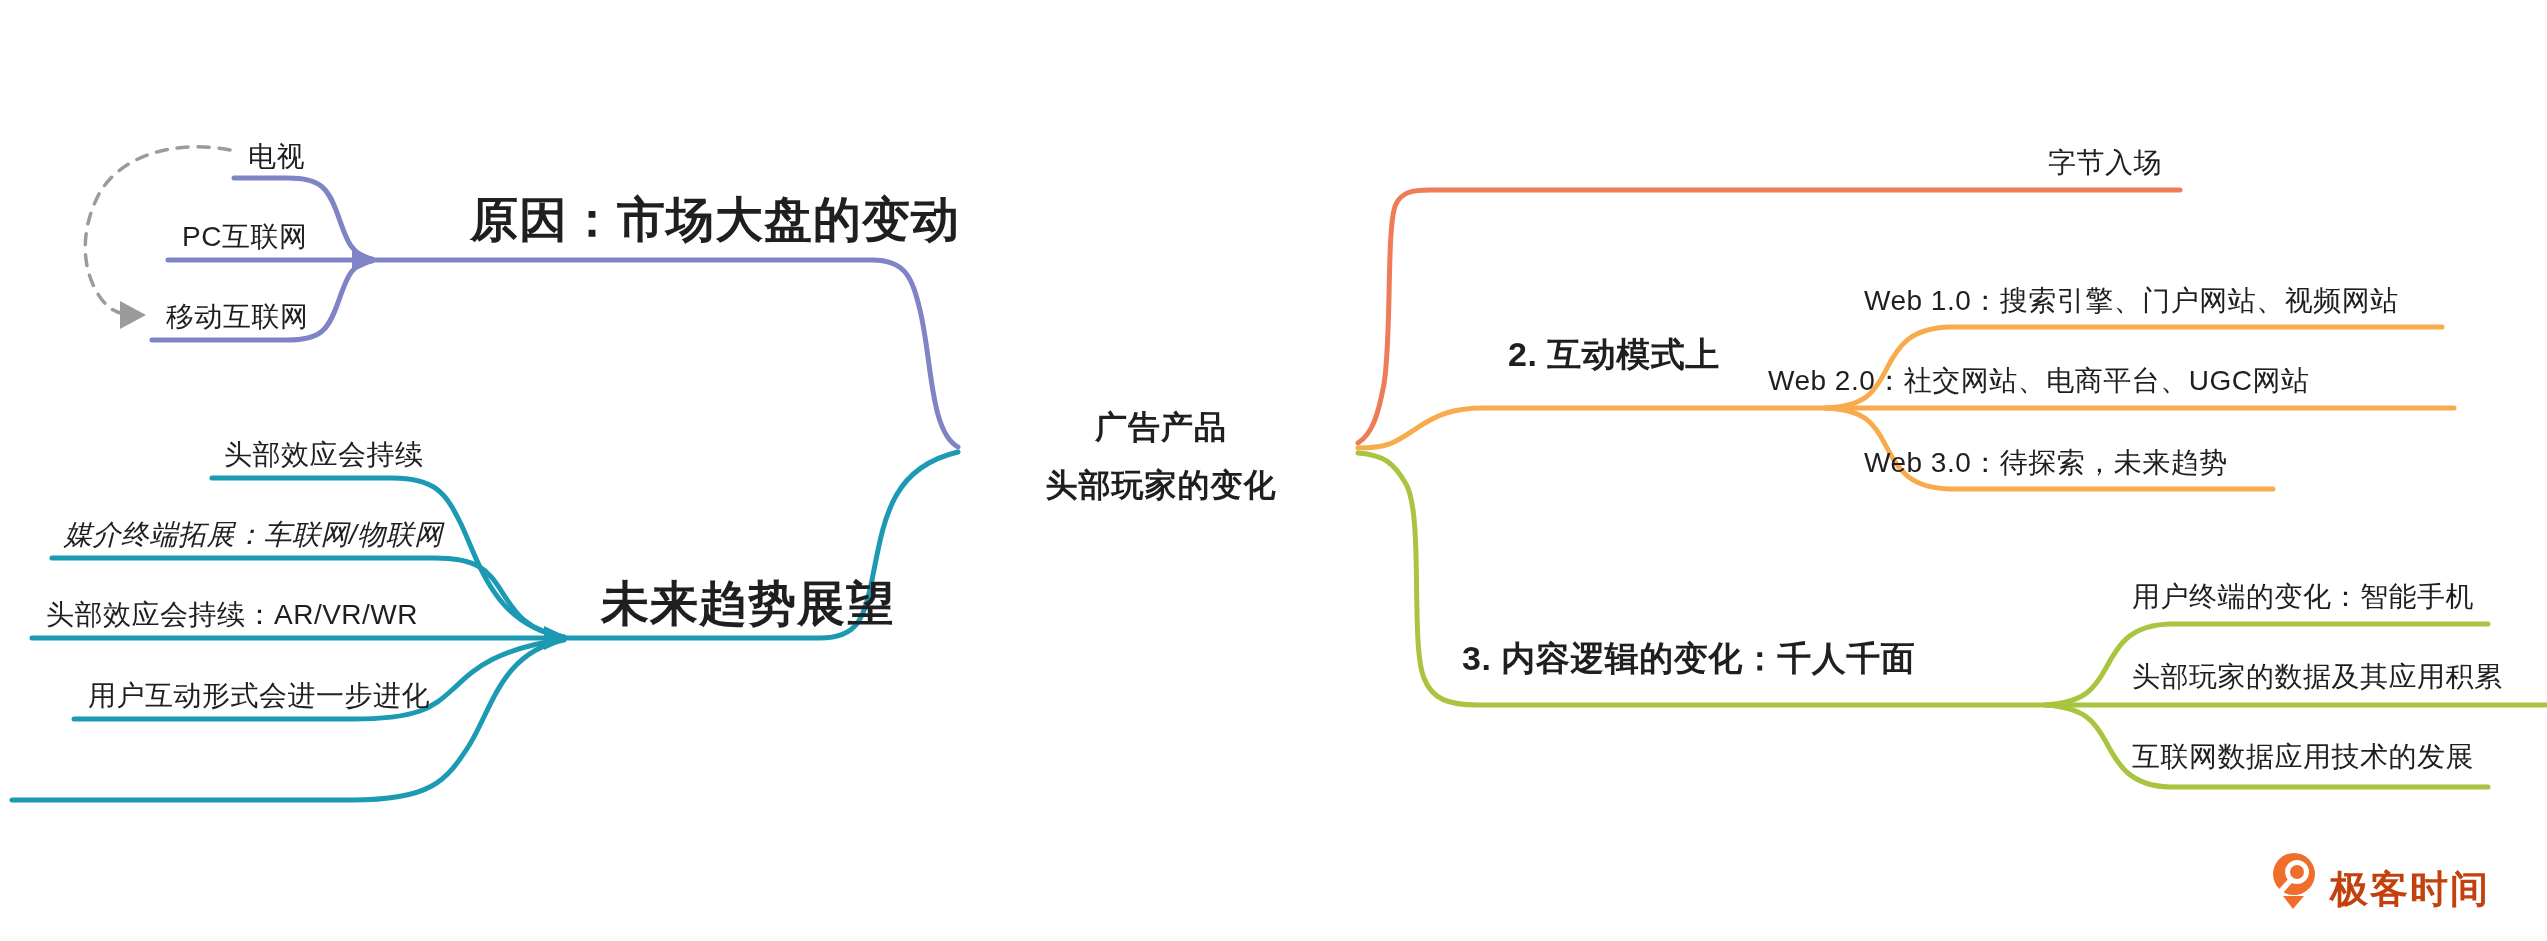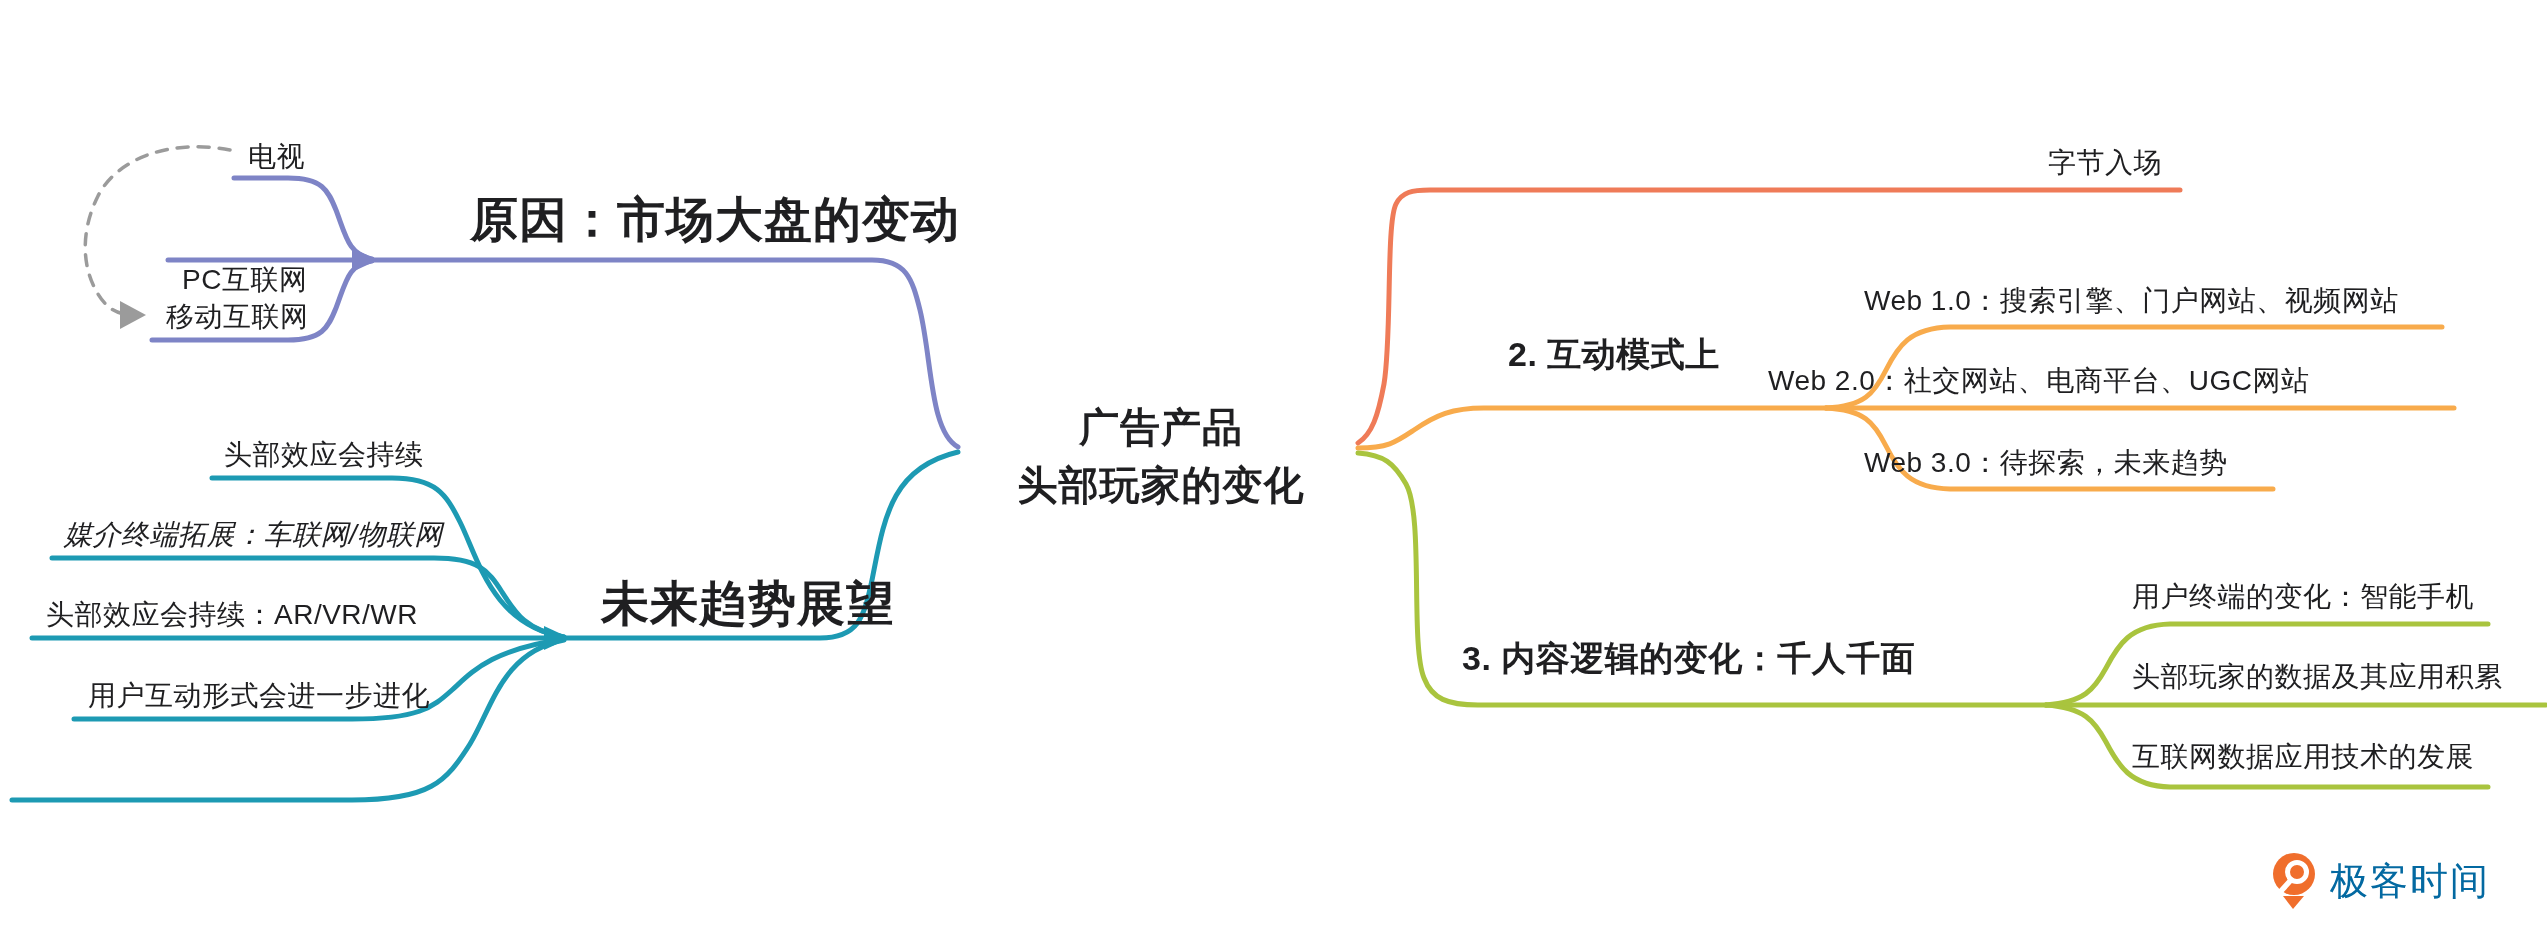--- a/index.html
+++ b/index.html
@@ -28,35 +28,36 @@
   }
   .title-lg{
     position:absolute;
     font-size:48px;
     font-weight:700;
     white-space:nowrap;
     letter-spacing:1px;
   }
   .center-title{
     position:absolute;
-    font-size:40px;
+    font-size:32px;
     font-weight:700;
     line-height:58px;
     text-align:center;
     transform:translateX(-50%);
     white-space:nowrap;
     letter-spacing:1px;
   }
   .wordmark{
     position:absolute;
     font-size:38px;
-    font-weight:400;
-    color:#0369a1;
+    font-weight:700;
+    color:#c2410c;
     white-space:nowrap;
     letter-spacing:2px;
+    margin-top:8px;
   }
 </style>
 </head>
 <body>
 
 <div class="stage">
 
   <svg width="2547" height="941" viewBox="0 0 2547 941">
 
     <path d="M 230 150 C 168 138 116 160 98 196 C 80 232 82 268 98 294 C 106 307 114 312 124 314" fill="none" stroke="#9b9b9b" stroke-width="3.5" stroke-dasharray="11 10" stroke-linecap="round"></path>
@@ -96,21 +97,21 @@
     </g>
   </svg>
 
   <div class="center-title" style="left:1161px;top:398px;">
     <div>广告产品</div>
     <div>头部玩家的变化</div>
   </div>
 
   <div class="title-lg" style="left:470px;top:188px;">原因：市场大盘的变动</div>
   <div class="lbl" style="left:248px;top:138px;">电视</div>
-  <div class="lbl" style="left:182px;top:218px;margin-top:43px;">PC互联网</div>
+  <div class="lbl" style="left:182px;top:218px;">PC互联网</div>
   <div class="lbl" style="left:166px;top:298px;">移动互联网</div>
 
   <div class="title-lg" style="left:601px;top:572px;">未来趋势展望</div>
   <div class="lbl" style="left:224px;top:436px;">头部效应会持续</div>
   <div class="lbl" style="left:64px;top:516px;font-style:italic;">媒介终端拓展：车联网/物联网</div>
   <div class="lbl" style="left:46px;top:596px;">头部效应会持续：AR/VR/WR</div>
   <div class="lbl" style="left:88px;top:677px;">用户互动形式会进一步进化</div>
 
   <div class="lbl" style="left:2048px;top:144px;">字节入场</div>
 

